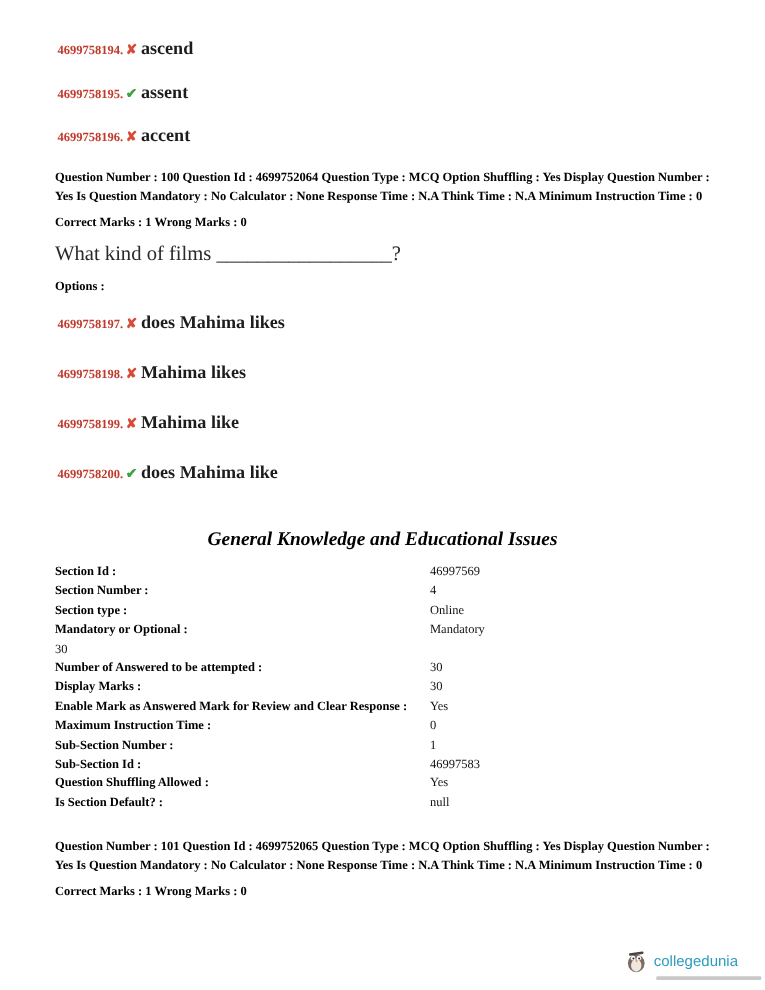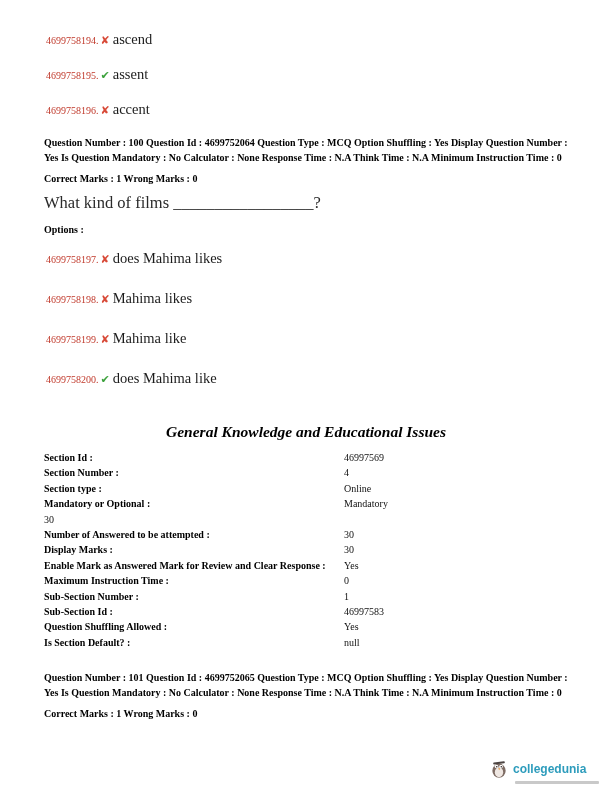--- a/index.html
+++ b/index.html
@@ -8,21 +8,21 @@
     width:612px; height:792px;
     margin:0 auto;
     background:#ffffff;
     font-family:"Liberation Serif", serif;
     color:#111;
     box-sizing:border-box;
     padding:30px 44px 0 44px;
     overflow:hidden;
   }
   
-  .opt { margin:0 0 17px 2px; white-space:nowrap; }
+  .opt { margin:0 0 17px 2px; white-space:nowrap;font-weight:bold; }
   .opt .oid { color:var(--option_id,#c0392b); font-size:10px; }
   .opt .mark { font-size:11px; margin:0 3px 0 2px; }
   .opt .mark.wrong { color:var(--wrong,#d84a38); }
   .opt .mark.correct { color:var(--correct,#3da23d); }
   .opt .otext { font-size:14.5px; color:#1c1c1c; }
 
   .qheader {
     font-weight:bold; font-size:10px; line-height:15px;
     width:532px; color:#000;
   }
@@ -42,23 +42,22 @@
     font-weight:bold; font-size:10px; line-height:15.4px;
     align-self:start; color:#000;font-family:Liberation Serif, serif;
   }
   .srow .svalue {
     font-size:10px; line-height:15.4px; align-self:center; color:#111;
   }
 
   .q101 { margin-top:20px; }
 
   .footer-logo {
-    position:absolute; right:13px; bottom:8px;
+    position:absolute; right:3px; bottom:8px;
     font-family:"Liberation Sans", sans-serif;
-    font-weight:bold;
   }
   .brand-row { display:flex; align-items:center; }
   .brand-text { color:var(--brand,#2d9cbc); font-size:12px; margin-left:4px; }
   .tagline-bar {
     height:3px; width:84px; background:#c9c9c9;
     margin:2px 0 0 26px; border-radius:1px;
   }
 </style>
 </head>
 <body>

